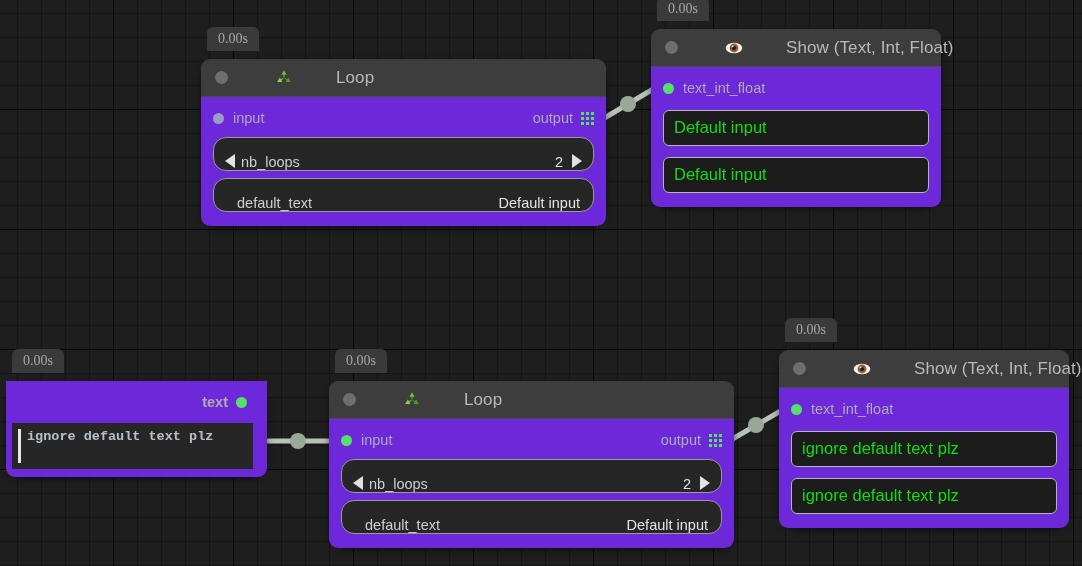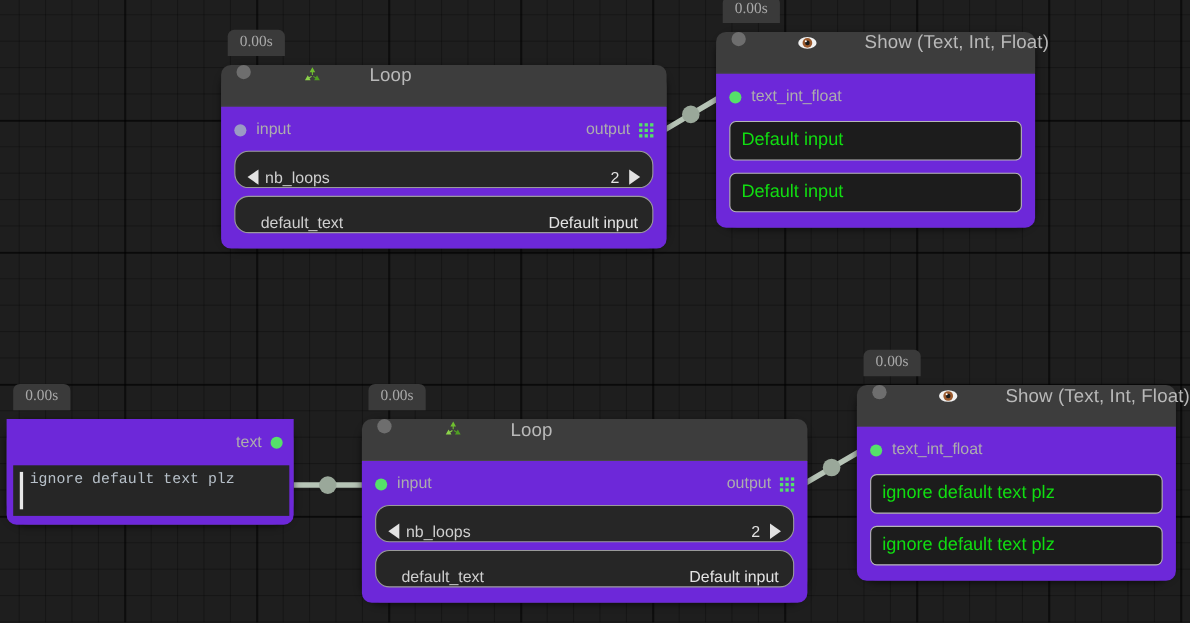--- a/index.html
+++ b/index.html
@@ -59,21 +59,21 @@
     font-size: 14px;
     padding: 4px 11px 5px 11px;
     border-radius: 6px 6px 0 0;
     line-height: 1.1;
     z-index: 2;
   }
 
   .node-header {
     height: 38px;
     display: flex;
-    align-items: flex-start;
+    align-items: center;
     padding: 0 14px;
     border-bottom: 1px solid #4a4a4a;
     border-radius: 9px 9px 0 0;
     background: #3d3d3d;
     gap: 33px;
   }
 
   .status-dot {
     width: 13px;
     height: 13px;
@@ -219,21 +219,21 @@
     white-space: pre;
   }
 
   
   #node-loop-1     { left: 201px; top: 59px;  width: 405px; }
   #node-show-1     { left: 651px; top: 29px;  width: 290px; }
   #node-write-text { left: 6px;   top: 381px; width: 261px; }
   #node-loop-2     { left: 329px; top: 381px; width: 405px; }
   #node-show-2     { left: 779px; top: 350px; width: 290px; }
 
-  #node-write-text .node-body { padding: 10px 4px 8px 6px; }
+  #node-write-text .node-body { padding: 10px 14px 8px 6px; font-weight: bold; }
   #node-write-text .port-row  { padding-right: 6px; margin-bottom: 2px; }
 </style>
 </head>
 <body>
 
 <div id="canvas">
 
   <svg id="wires" viewBox="0 0 1082 566" width="1082" height="566">
 
     <path d="M 601 120 L 655 88" stroke="#b6c4b6" stroke-width="5" fill="none" stroke-linecap="round"></path>

